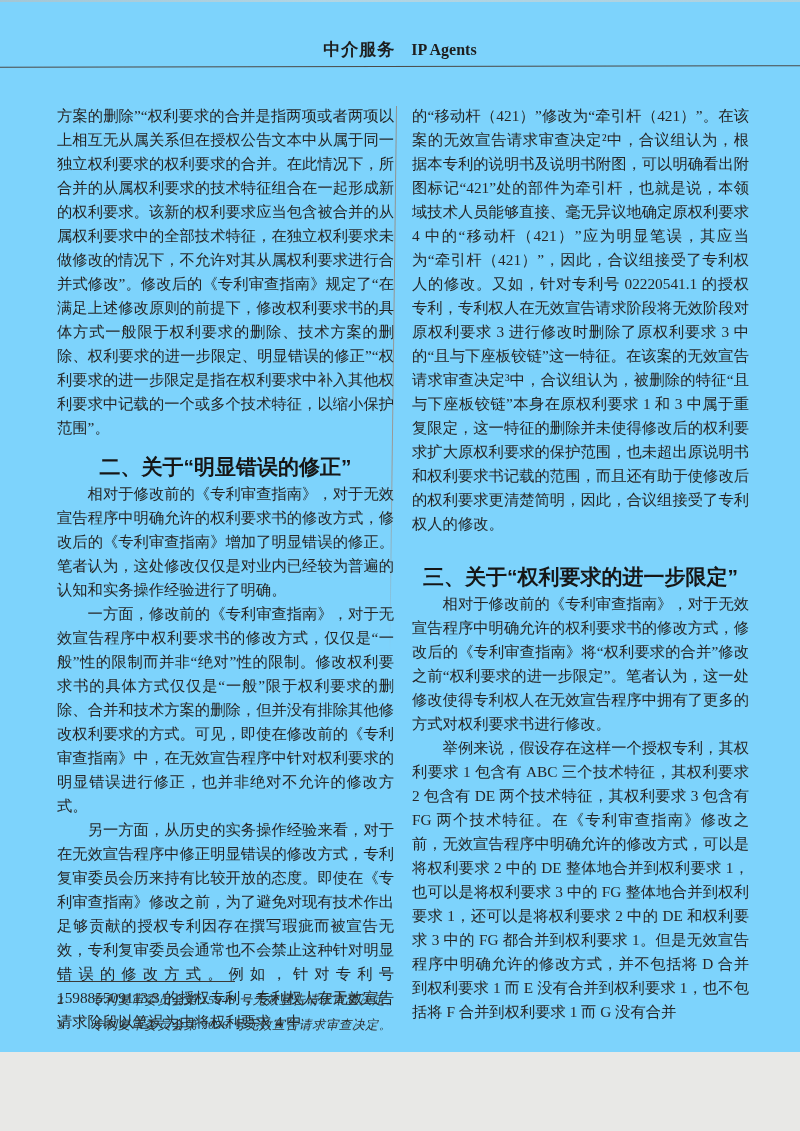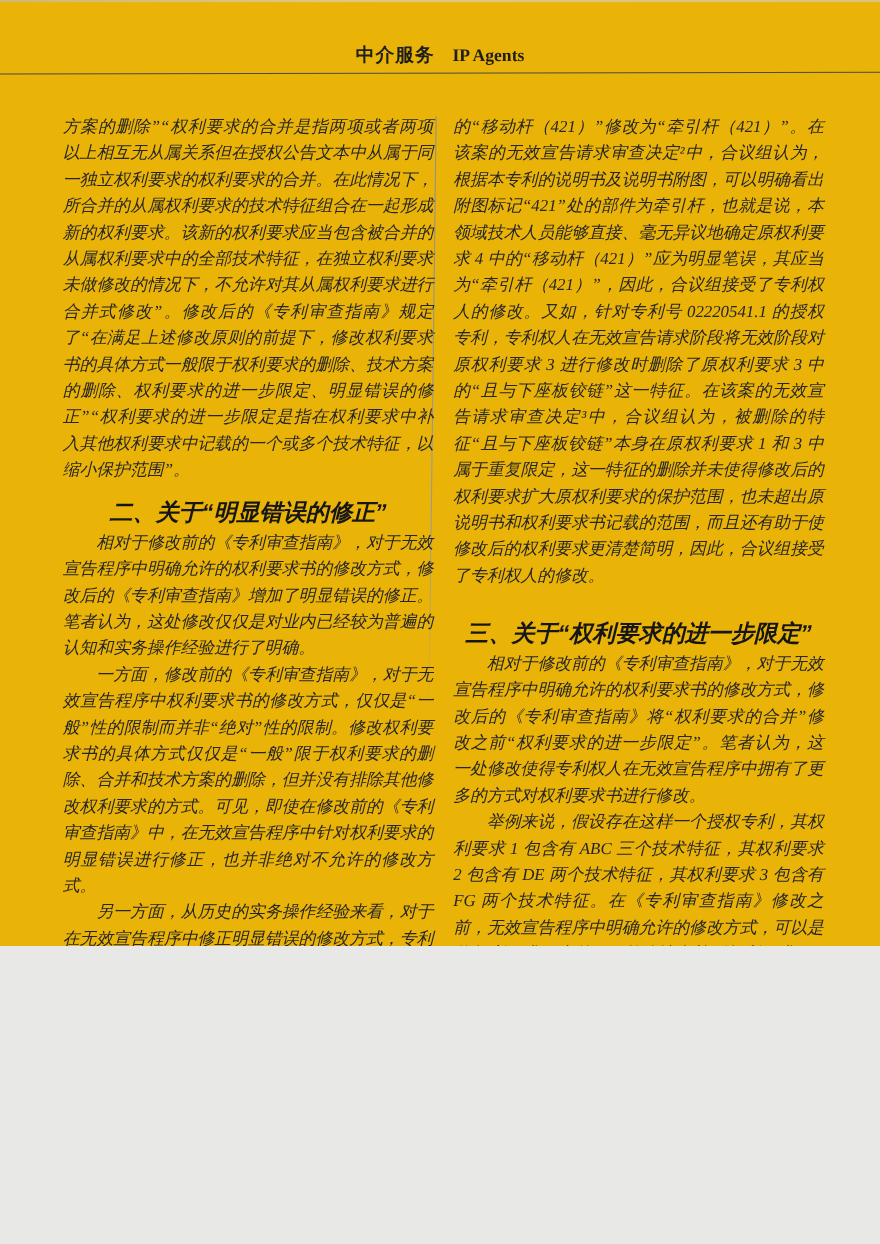--- a/index.html
+++ b/index.html
@@ -1,19 +1,19 @@
 <!DOCTYPE html>
 <html><head>
 <meta charset="utf-8">
 <style>
   html,body{margin:0;padding:0;background:#e8e8e6;}
   .page{
     position:relative;
-    width:800px;height:860px;
-    background:#eab308;
+    width:800px;height:1052px;
+    background:#7dd3fc;
     overflow:hidden;
     font-family:"Liberation Serif","DejaVu Serif",serif;
     color:#262626;
   }
   .scan-edge-top{
     position:absolute;top:0;left:0;right:0;height:2px;
     background:linear-gradient(to right,#bdbdba,#d6d6d2 40%,#cfcfcb);
     opacity:.6;
   }
   
@@ -31,21 +31,21 @@
   }
   .header-rule{
     position:absolute;top:66px;left:0;width:100%;
     border-top:1.6px solid #4a4a48;
     transform:rotate(-0.12deg);
   }
   
   .col{
     position:absolute;width:337px;
     font-size:15.3px;line-height:24px;
-    text-align:justify;text-justify:inter-ideograph;font-style:italic;
+    text-align:justify;text-justify:inter-ideograph;
   }
   .col-left{left:57px;top:104px;}
   .col-right{left:412px;top:104px;}
   .col p{margin:0;}
   .col p.indent{text-indent:2em;}
   .col p + p{margin-top:0;}
   .col h3{
     font-family:"Liberation Sans","DejaVu Sans",sans-serif;
     font-size:21px;font-weight:bold;color:#161616;
     margin:15px 0 3px 0;line-height:24px;text-align:center;

